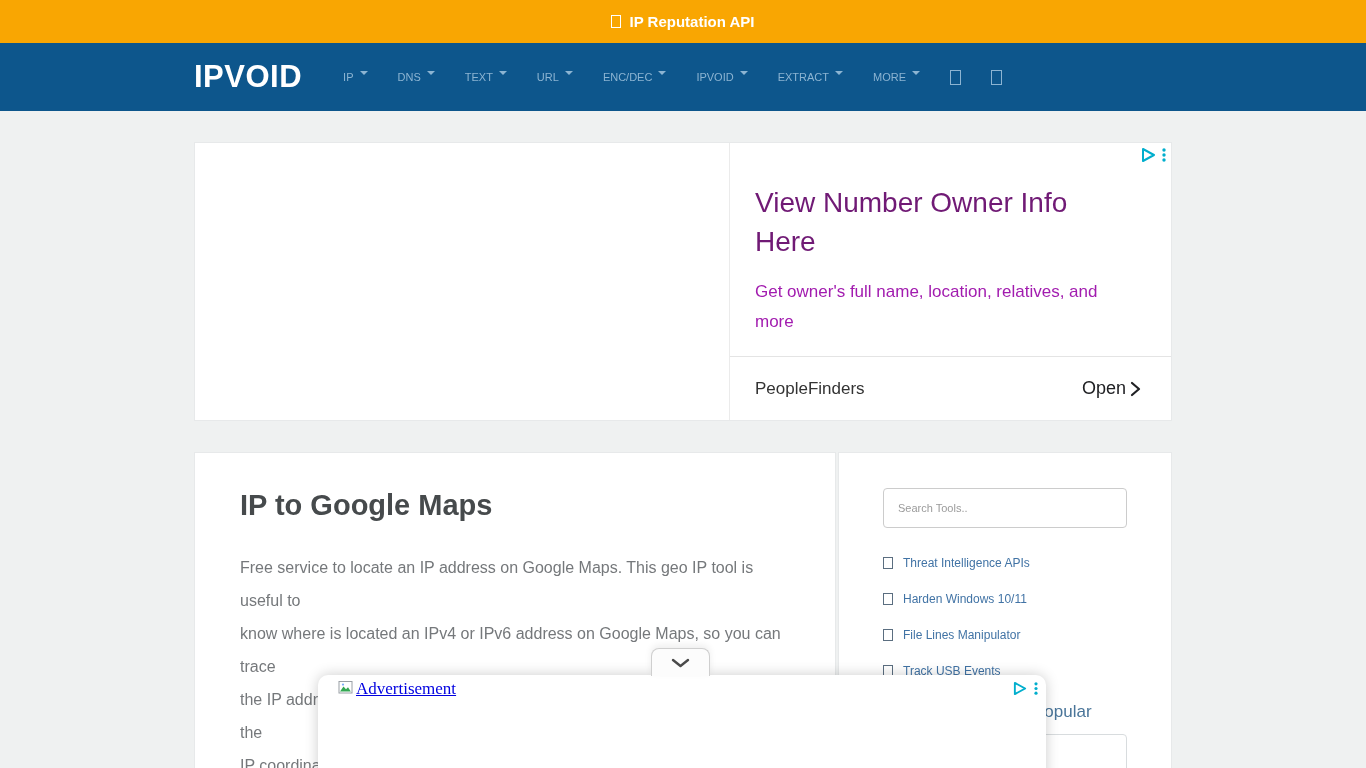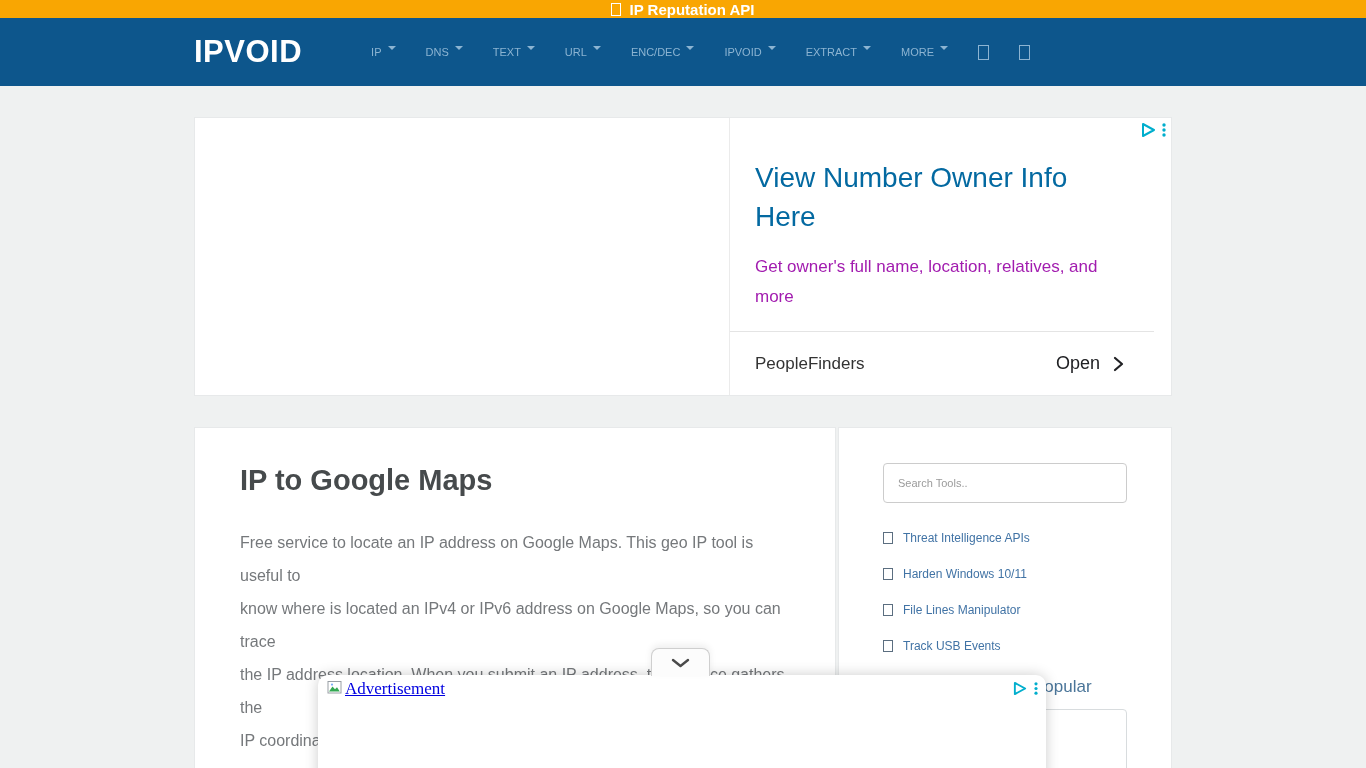--- a/index.html
+++ b/index.html
@@ -5,33 +5,33 @@
   * { margin:0; padding:0; box-sizing:border-box; }
   html,body { width:1366px; height:768px; }
   body {
     font-family:"Liberation Sans", sans-serif;
     background:#eff1f1;
     overflow:hidden;
     position:relative;
   }
   
   .promo-banner {
-    height:18px; background:#f9a602;
+    height:43px; background:#f9a602;
     display:flex; align-items:center; justify-content:center;
     color:#fff; font-weight:bold; font-size:15px;
   }
   .tofu {
     display:inline-block; width:10px; height:13px;
     border:1.5px solid currentColor; margin-right:8px; vertical-align:-2px;
   }
   
   .navbar { height:68px; background:#0d568c; }
   .nav-inner {
     width:978px; margin:0 auto; height:100%;
-    display:flex; align-items:center;gap:28px;
+    display:flex; align-items:center;
   }
   .logo { color:#fff; font-size:31px; font-weight:bold; letter-spacing:.5px; }
   .nav-list { list-style:none; display:flex; align-items:center; margin-left:26px; }
   .nav-list li a {
     display:flex; align-items:flex-start;
     padding:0 15px; color:#8cb4d2; text-decoration:none;
     font-size:11px; cursor:pointer;
   }
   .caret {
     display:inline-block; margin-left:6px;
@@ -47,34 +47,34 @@
   .card {
     background:#fff; border:1px solid #e7e9ea;
   }
   
   .top-ad-card { height:279px; display:flex; }
   .top-ad-spacer { flex:1; }
   .top-ad { width:442px; border-left:1px solid #ebebeb; position:relative; }
   .adchoices { position:absolute; top:4px; right:5px; display:flex; align-items:center; gap:5px; }
   .ad-headline {
     margin:40px 55px 0 25px;
-    font-size:28px; line-height:39px; color:#0369a1;
+    font-size:28px; line-height:39px; color:#701a75;
   }
   .ad-desc {
     margin:16px 55px 0 25px;
     font-size:17px; line-height:30px; color:#a21caf;
   }
   .ad-footer {
-    position:absolute; left:0; right:17px; bottom:0; height:64px;
+    position:absolute; left:0; right:0; bottom:0; height:64px;
     border-top:1px solid #e4e4e4;
     display:flex; align-items:center; justify-content:space-between;
     padding:0 30px 0 25px;
   }
   .advertiser { font-size:17px; color:#333; }
-  .ad-cta { display:flex; align-items:center; gap:13px; font-size:18px; color:#202124; cursor:pointer; }
+  .ad-cta { display:flex; align-items:center; gap:4px; font-size:18px; color:#202124; cursor:pointer; }
   
   .content-row { display:flex; gap:2px; margin-top:31px; height:600px; }
   .main-card { width:642px; padding:36px 45px; }
   .page-title { font-size:29px; font-weight:700; color:#464a4c; }
   .page-desc {
     margin-top:29px; font-size:16px; line-height:33px; color:#75787b;
     white-space:pre-line;
   }
   .ip-input::placeholder, .search-input::placeholder { color:#9b9b9b; }
   
@@ -98,21 +98,21 @@
     border:1px solid #d8dcde; border-radius:4px; background:#fff;
   }
   
   .anchor-ad {
     position:absolute; left:318px; top:675px; width:728px; height:120px;
     background:#fff; border-radius:10px 10px 0 0;
     box-shadow:0 0 14px rgba(0,0,0,.2);
     z-index:9;
   }
   .anchor-ad-link {
-    position:absolute; top:4px; left:9px;
+    position:absolute; top:4px; left:20px;
     display:flex; align-items:flex-start; gap:2px;
   }
   .anchor-ad-link a {
     font-family:"Liberation Serif", serif; font-size:17px;
     color:#0000e0; text-decoration:underline; cursor:pointer;
   }
   .anchor-adchoices { position:absolute; top:6px; right:8px; display:flex; align-items:center; gap:6px; }
   .collapse-tab {
     position:absolute; left:651px; top:648px; width:59px; height:28px;
     background:#fcfcfc; border:1px solid #cfcfcf; border-bottom:none;

